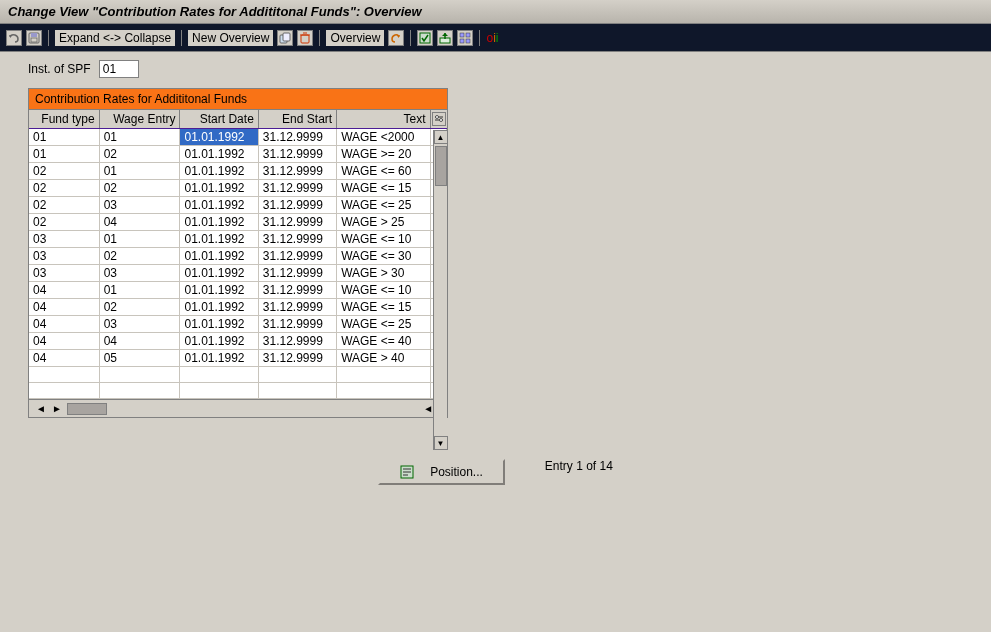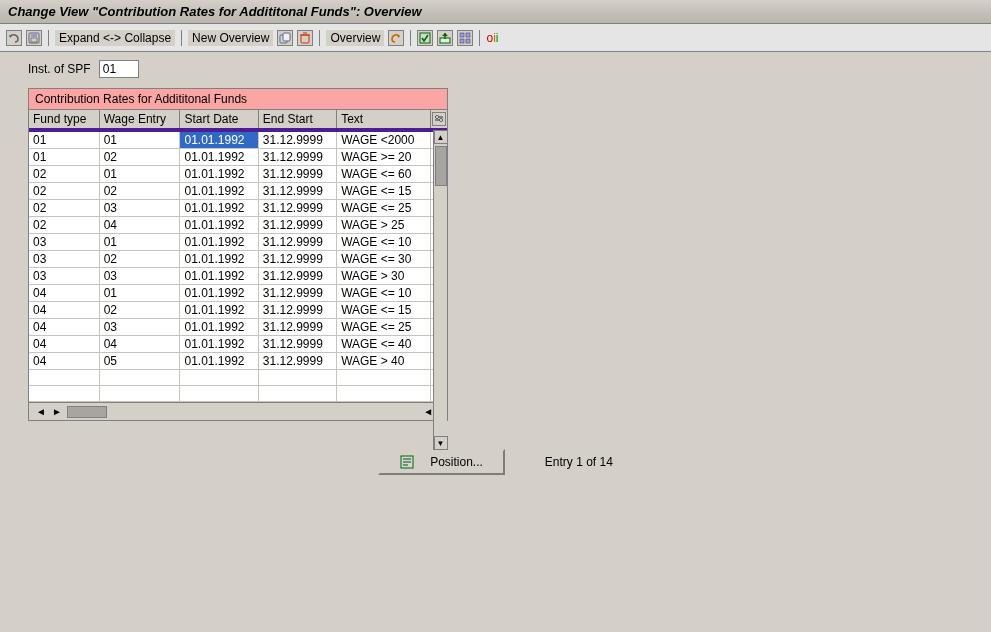--- a/index.html
+++ b/index.html
@@ -14,21 +14,21 @@
     .title-bar {
       background: linear-gradient(to bottom, #d4d0c8, #b8b4ac);
       border-bottom: 1px solid #808080;
       padding: 4px 8px;
       font-weight: bold;
       font-style: italic;
       font-size: 13px;
       color: #000;
     }
     .toolbar {
-      background: #e5e5e5;
+      background: #0f172a;
       border-bottom: 1px solid #808080;
       padding: 3px 6px;
       display: flex;
       align-items: center;
       gap: 4px;
       height: 28px;
     }
     .toolbar-separator { width: 1px; height: 16px; background: #808080; margin: 0 2px; }
     .toolbar-text-btn {
       background: #d4d0c8;
@@ -59,37 +59,37 @@
       font-size: 12px;
       padding: 1px 3px;
       font-family: Arial, sans-serif;
     }
     .table-container {
       border: 1px solid #808080;
       background: white;
       width: 420px;
     }
     .table-title {
-      background: #fca5a5;
+      background: #f97316;
       border-bottom: 1px solid #808080;
       padding: 3px 6px;
       font-size: 12px;
       font-weight: normal;
     }
     .data-table {
       width: 100%;
       border-collapse: collapse;
       font-size: 12px;
     }
     .data-table th {
       background: #d4d0c8;
-      border-bottom: 4px solid #4c1d95;
+      border-bottom: 1px solid #4c1d95;
       border-right: 1px solid #808080;
       padding: 2px 4px;
-      text-align: left;
+      text-align: right;
       font-weight: normal;
       white-space: nowrap;
     }
     .data-table td {
       border-right: 1px solid #c8c4bc;
       border-bottom: 1px solid #c8c4bc;
       padding: 1px 4px;
       white-space: nowrap;
     }
     .selected-cell {
@@ -129,20 +129,21 @@
     }
     .position-btn {
       background: #d4d0c8;
       border: 2px outset #d4d0c8;
       padding: 4px 20px;
       cursor: pointer;
       font-size: 12px;
       display: flex;
       align-items: center;
       gap: 16px;
+      margin-top: 13px;
     }
     .entry-info {
       font-size: 12px;
       color: #000;
     }
     .icon-box {
       width: 16px;
       height: 16px;
       background: #d4d0c8;
       border: 1px solid #808080;

